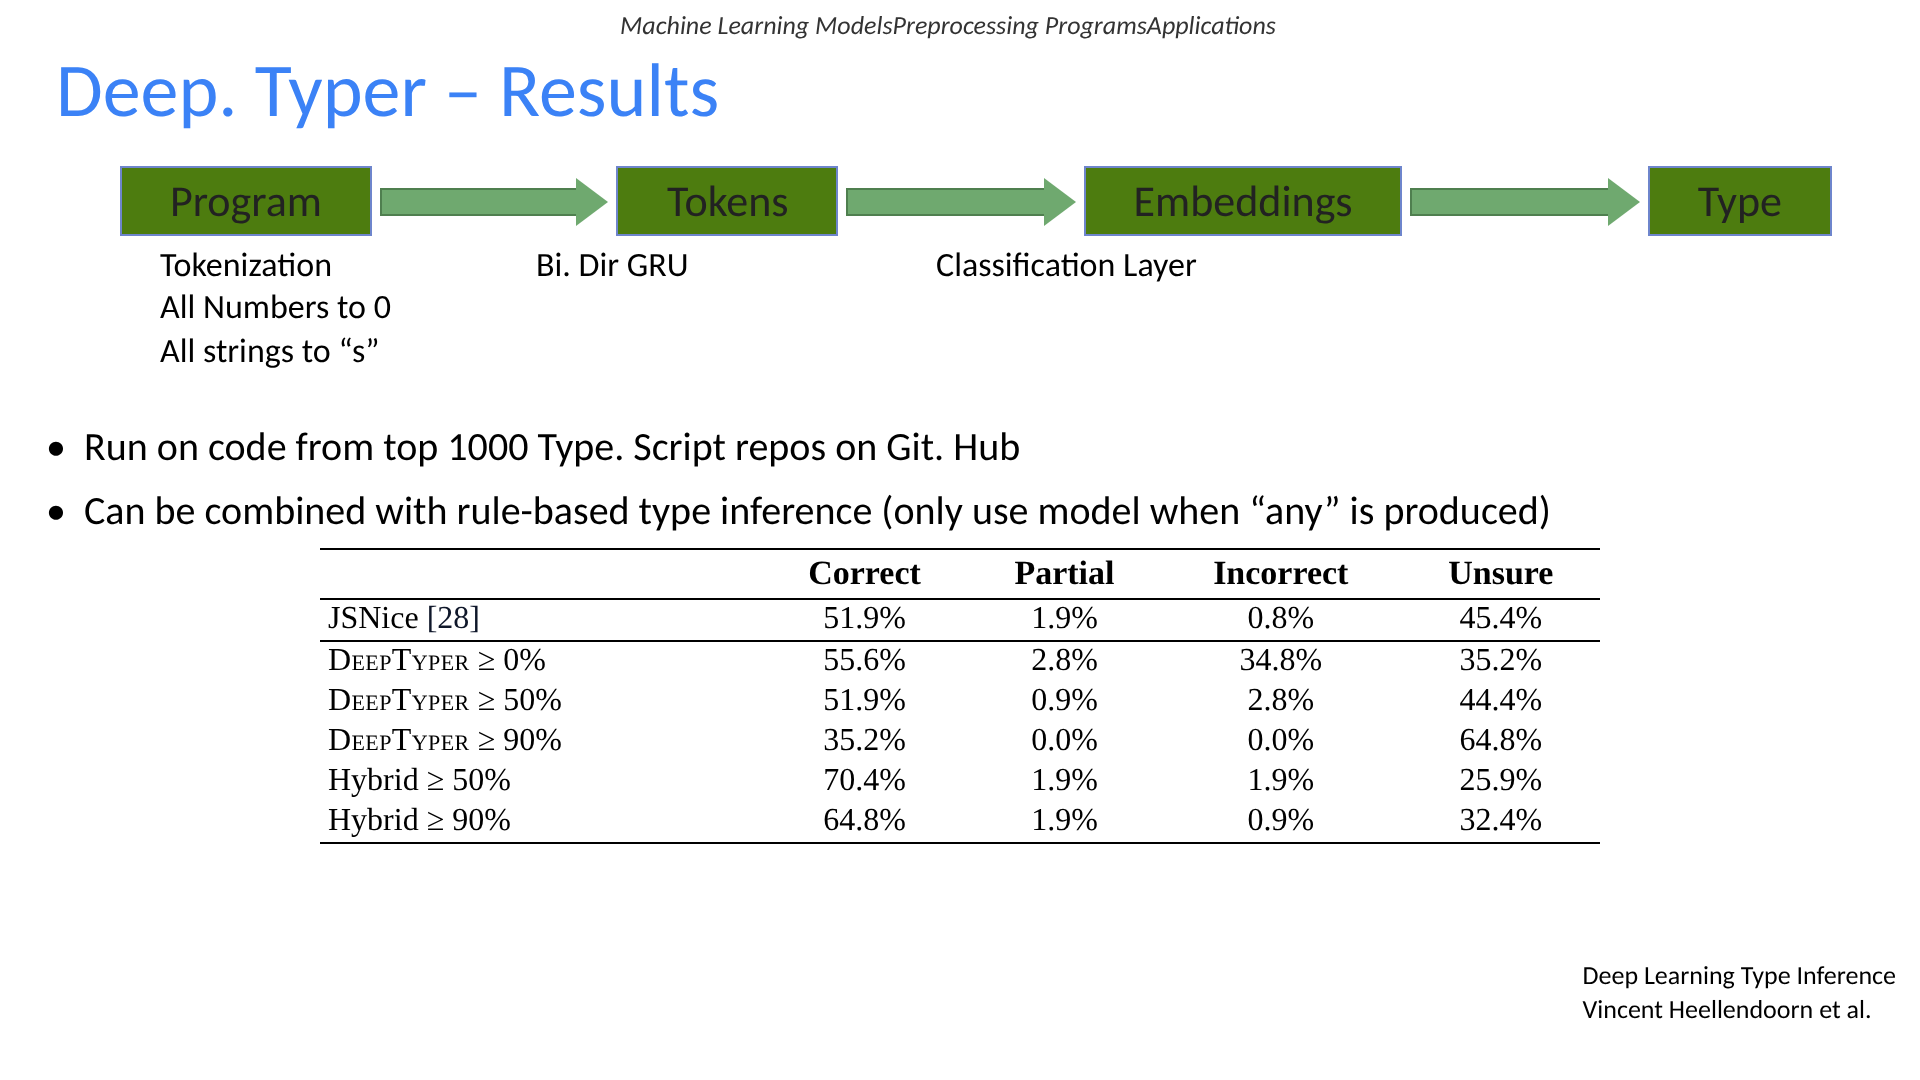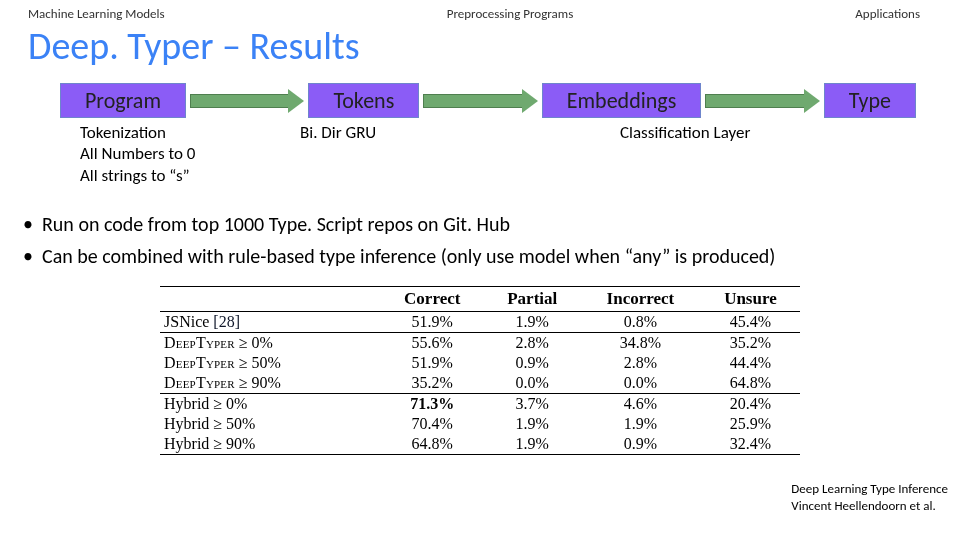--- a/index.html
+++ b/index.html
@@ -3,35 +3,35 @@
   <meta charset="utf-8">
   <style>
     * { box-sizing: border-box; margin: 0; padding: 0; }
     body {
       width: 960px; height: 540px;
       font-family: "Calibri", "Segoe UI", sans-serif;
       background: #fff; color: #000;
       position: relative; overflow: hidden;
     }
     .topnav {
-      display: flex; justify-content: space-between;
+      display: flex; justify-content: center;
       padding: 6px 40px 0 28px;
-      font-size: 13px; color: #333;
+      font-size: 13px; color: #333; font-style: italic;
     }
     .topnav span { }
     .title {
       font-size: 38px; font-weight: 400; color: #3b82f6;
       padding: 2px 28px 14px 28px;
     }
     .pipeline {
       display: flex; align-items: center; justify-content: space-between;
       padding: 0 44px 0 60px;
     }
     .pbox {
-      background: #8b5cf6; border: 1.5px solid #6E85CC;
+      background: #4d7c0f; border: 1.5px solid #6E85CC;
       padding: 3px 24px; font-size: 22px; color: #222;
     }
     .arrow {
       flex: 1; height: 18px; position: relative; margin: 0 4px;
       min-width: 40px;
     }
     .arrow::before {
       content: ""; position: absolute; top: 50%; left: 0; right: 12px;
       height: 12px; background: #6FA96F; transform: translateY(-50%);
       border: 1px solid #4F7F4F;
@@ -46,21 +46,21 @@
       font-size: 17px; line-height: 1.25;
     }
     .annot { text-align: left; }
     .bullets {
       padding: 22px 28px 0 36px; font-size: 20px; line-height: 1.6;
     }
     .bullets li::marker { content: "•  "; }
     .bullets ul { list-style: none; }
     .bullets li { list-style: disc; margin-left: 6px; }
     .tablewrap {
-      margin: 14px auto 0 auto; width: 640px;
+      margin: 2px auto 0 auto; width: 640px;
       font-family: "Times New Roman", serif;
     }
     table { border-collapse: collapse; width: 100%; }
     thead th {
       font-weight: bold; font-size: 17px; padding: 2px 8px;
       text-align: center; border-bottom: 1px solid #000;
     }
     thead tr:first-child th { border-top: 1.5px solid #000; }
     tbody td {
       font-size: 16px; padding: 1px 8px; text-align: center;
@@ -95,24 +95,24 @@
   <div class="arrow"></div>
   <div class="pbox">Type</div>
 </div>
 
 <div class="annot-row">
   <div class="annot" style="margin-left:80px;width:160px">
     <div>Tokenization</div>
     <div>All Numbers to 0</div>
     <div>All strings to “s”</div>
   </div>
-  <div class="annot" style="margin-left:60px;width:200px">
+  <div class="annot" style="margin-left:28px;width:200px">
     <div>Bi. Dir GRU</div>
   </div>
-  <div class="annot" style="margin-left:120px">Classification Layer</div>
+  <div class="annot" style="">Classification Layer</div>
 </div>
 
 <div class="bullets">
   <ul>
     <li>Run on code from top 1000 Type. Script repos on Git. Hub</li>
     <li>Can be combined with rule-based type inference (only use model when “any” is produced)</li>
   </ul>
 </div>
 
 <div class="tablewrap">
@@ -148,27 +148,20 @@
           <td>2.8%</td>
           <td>44.4%</td>
         </tr>
         <tr>
           <td><span class="sc">DeepTyper</span> ≥ 90%</td>
           <td>35.2%</td>
           <td>0.0%</td>
           <td>0.0%</td>
           <td>64.8%</td>
         </tr>
-        <tr class="sep">
-          <td style="font-weight: normal;">Hybrid ≥ 0%</td>
-          <td style="font-weight: bold;">71.3%</td>
-          <td>3.7%</td>
-          <td>4.6%</td>
-          <td>20.4%</td>
-        </tr>
         <tr>
           <td>Hybrid ≥ 50%</td>
           <td>70.4%</td>
           <td>1.9%</td>
           <td>1.9%</td>
           <td>25.9%</td>
         </tr>
         <tr class="last">
           <td>Hybrid ≥ 90%</td>
           <td>64.8%</td>

